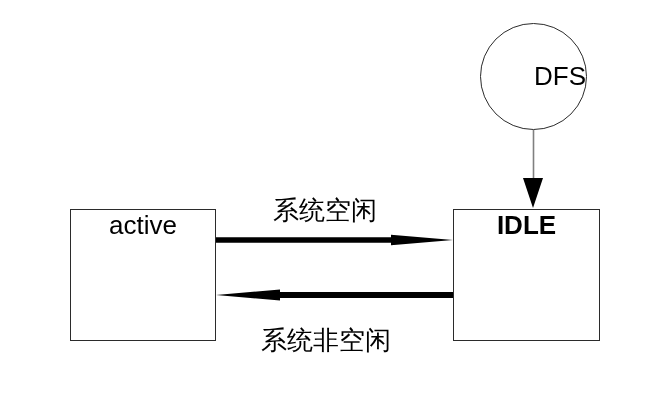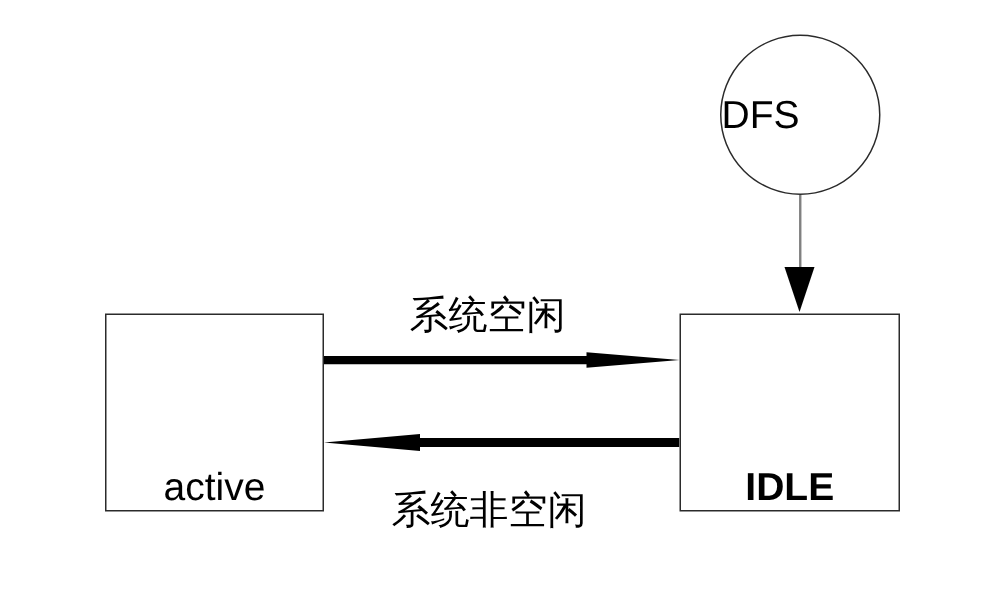--- a/index.html
+++ b/index.html
@@ -21,21 +21,21 @@
     top: 0;
     width: 661px;
     height: 407px;
   }
   .state-box {
     position: absolute;
     box-sizing: border-box;
     background: #ffffff;
     border: 1px solid #2b2b2b;
     display: flex;
-    align-items: flex-end;
+    align-items: flex-start;
     justify-content: center;
     font-size: 26px;
     color: #000000;
   }
   .box-active {
     left: 70px;
     top: 209px;
     width: 146px;
     height: 132px;
   }
@@ -51,21 +51,21 @@
     box-sizing: border-box;
     left: 480px;
     top: 23px;
     width: 107px;
     height: 107px;
     border: 1px solid #2b2b2b;
     border-radius: 50%;
     background: #ffffff;
     display: flex;
     align-items: center;
-    justify-content: flex-start;
+    justify-content: flex-end;
     font-size: 26px;
     color: #000000;
   }
   .edge-label {
     position: absolute;
     transform: translate(-50%, -50%);
     font-size: 26px;
     color: #000000;
     white-space: nowrap;
   }

